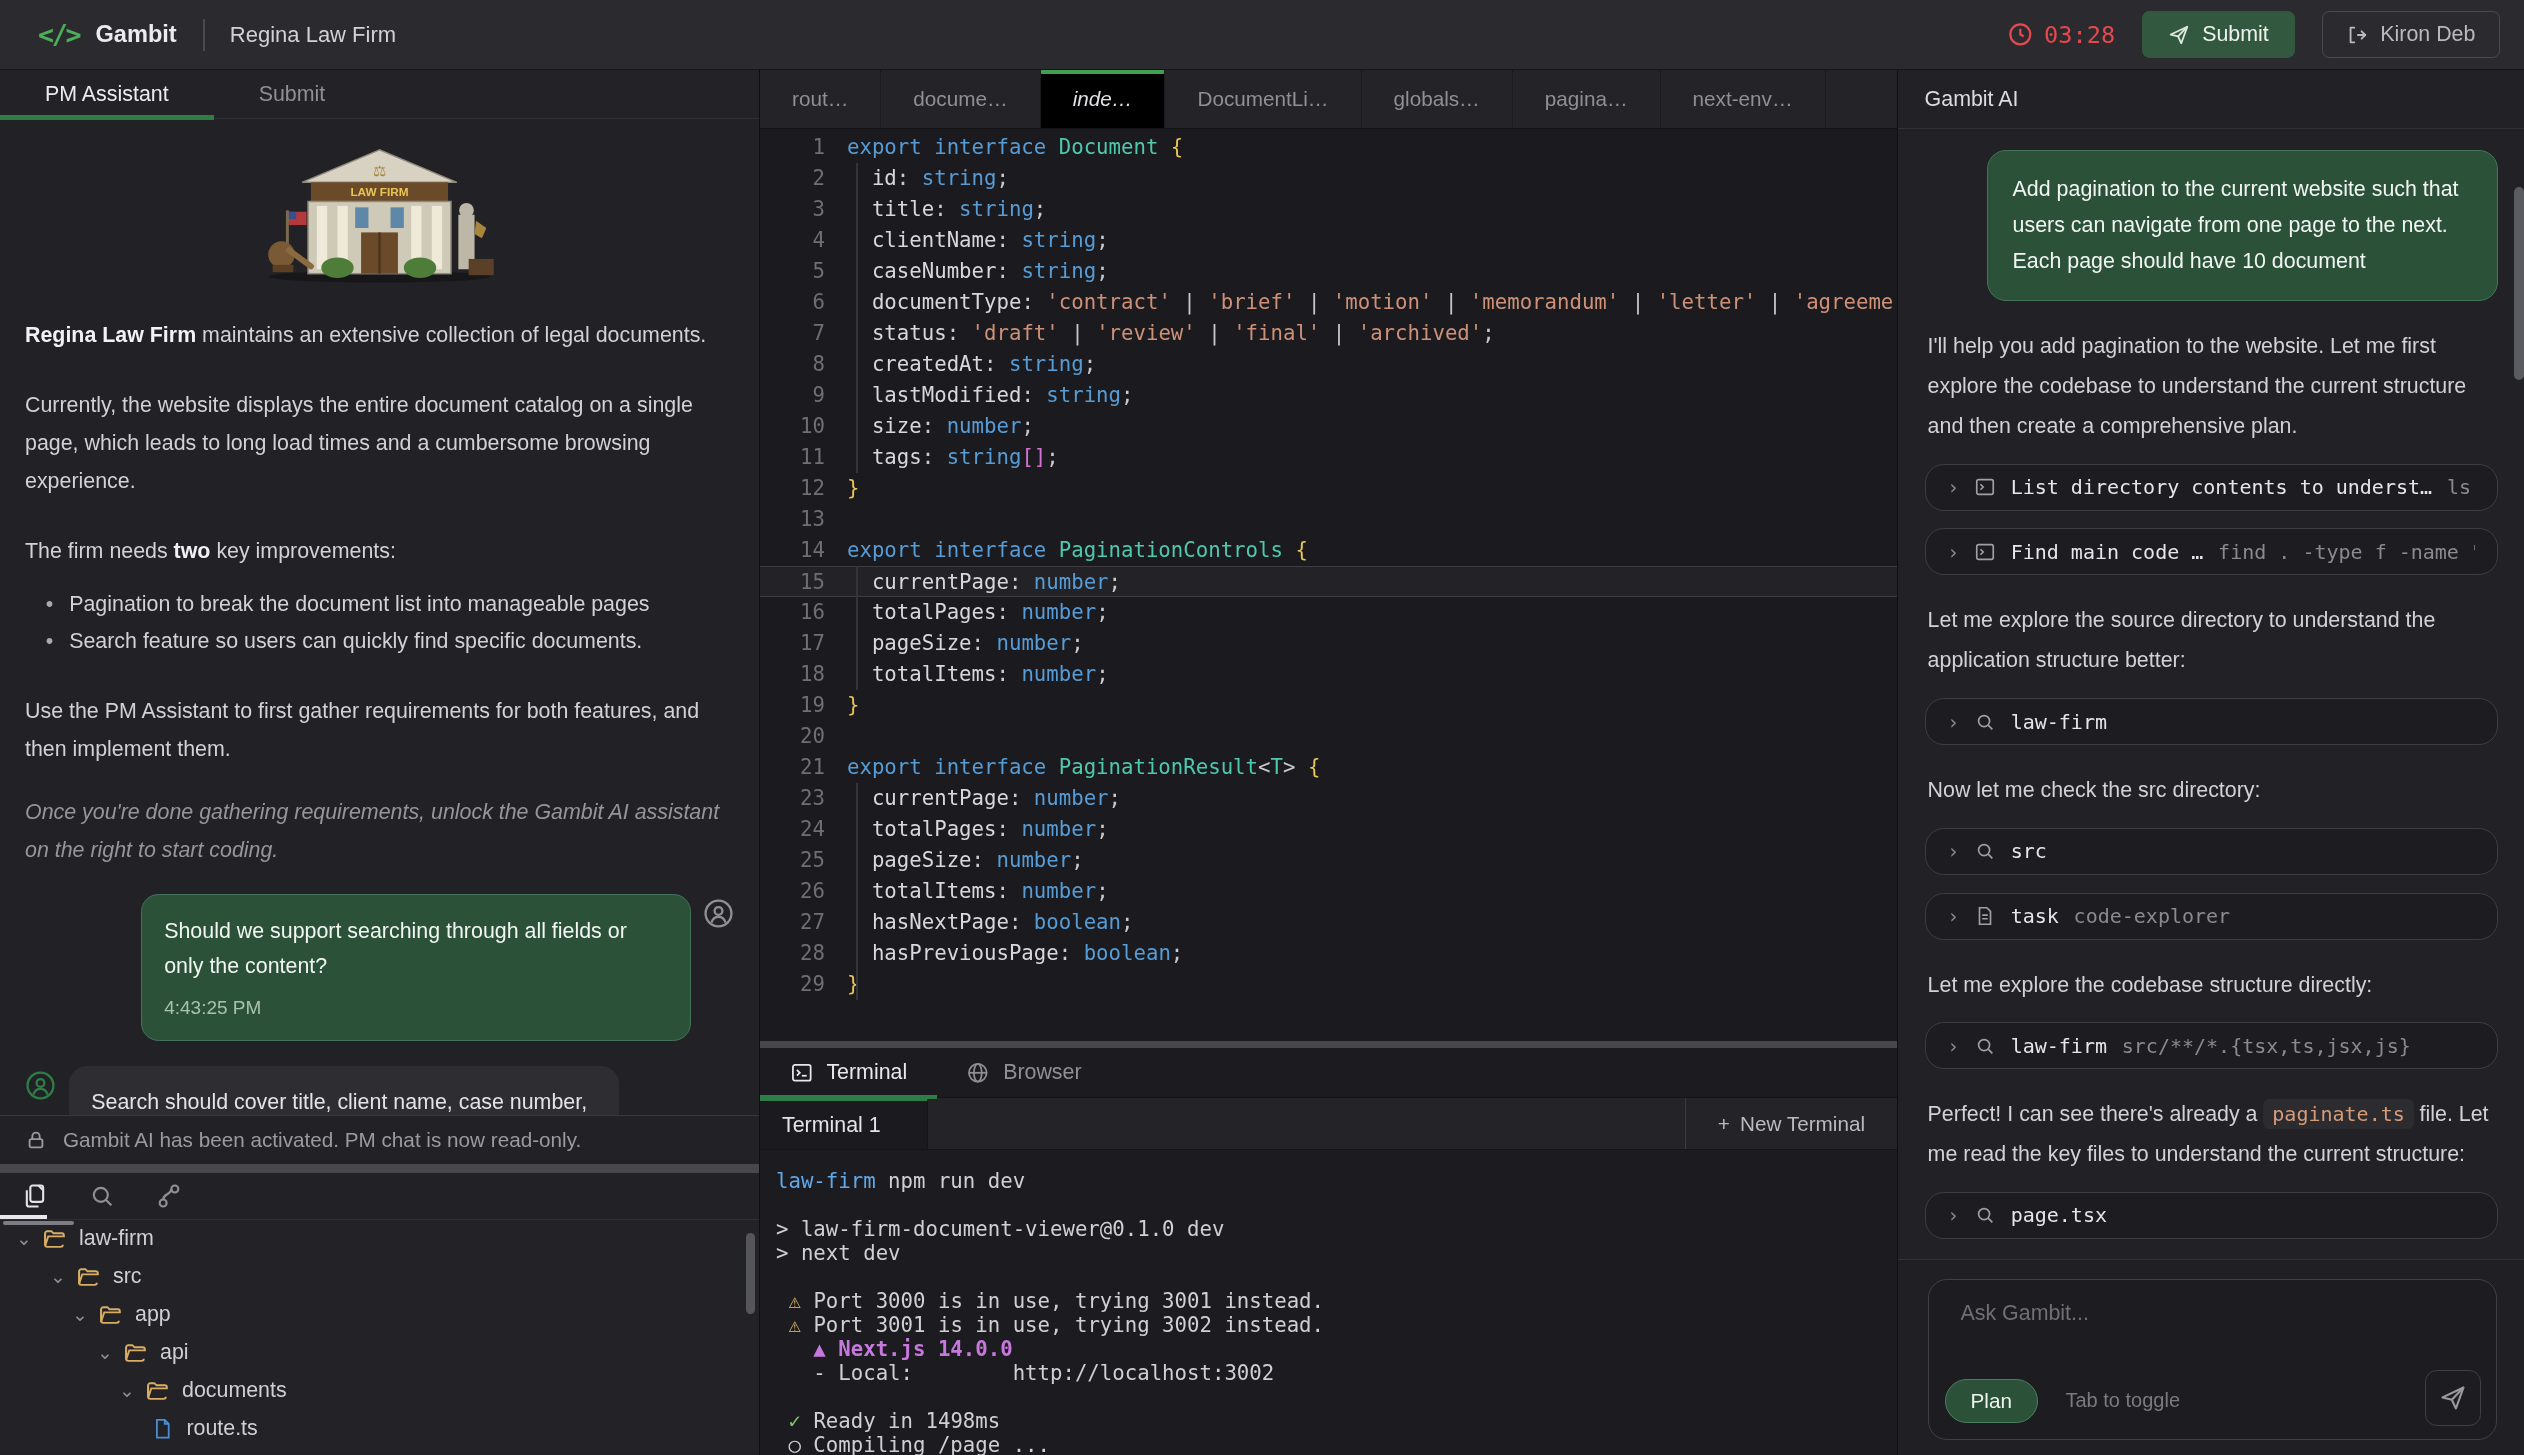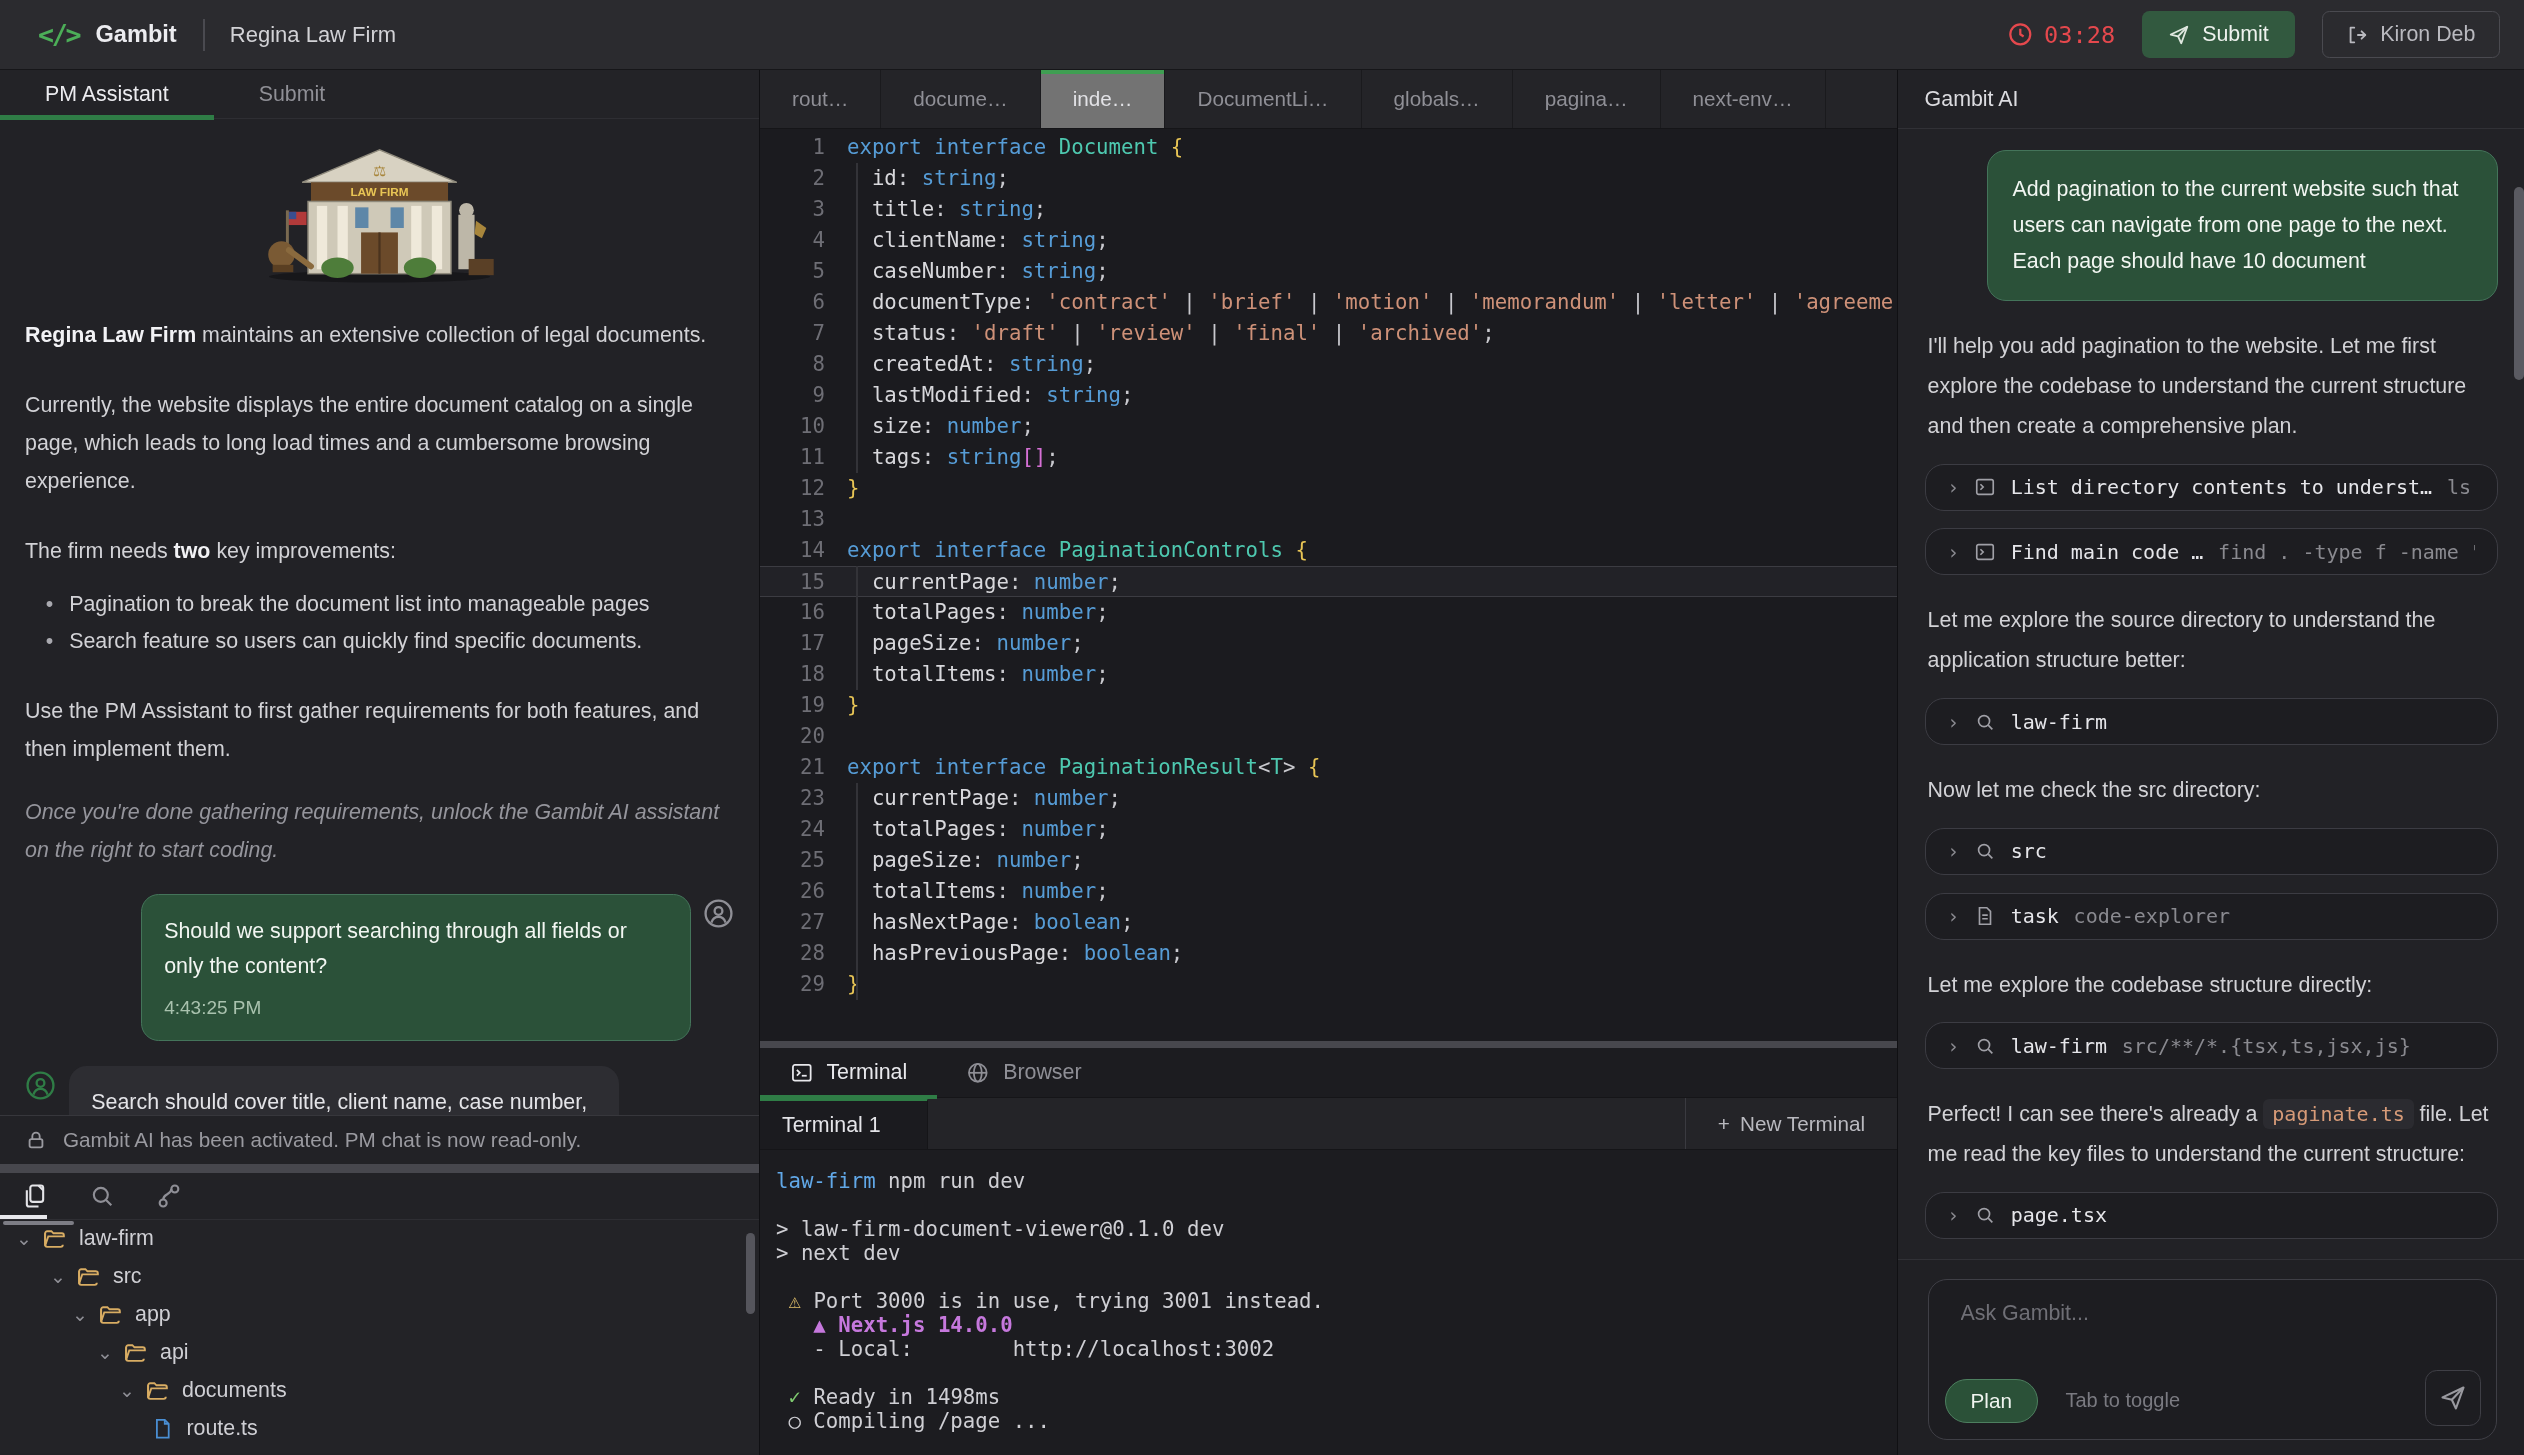--- a/index.html
+++ b/index.html
@@ -62,21 +62,21 @@
   #file-tree { position:relative; height:234px; background:#232327; border-top:1.5px solid #2e2e33; overflow:hidden; }
   .tree-row { display:flex; align-items:center; height:38px; font-size:21.4px; color:#cfcfd4; cursor:pointer; white-space:nowrap; }
   .tree-caret { color:#8f8f96; font-size:19px; margin-right:10.3px; }
   .tree-ico { margin-right:11.8px; display:flex; }
   #tree-vscroll { position:absolute; right:4.4px; top:13.3px; width:8.9px; height:81px; background:#55555c; border-radius:4.4px; }
   #tree-hscroll { position:absolute; left:3px; top:1.5px; width:71px; height:3.7px; background:#7d7d85; border-radius:2.2px; }
 
   
   #editor-tabs { height:59px; background:#242428; display:flex; border-bottom:1.5px solid #151518; }
   .ed-tab { position:relative; display:flex; align-items:center; justify-content:center; padding:0 32px; font-size:20.7px; color:#8f8f96; border-right:1.5px solid #1a1a1d; cursor:pointer; white-space:nowrap; }
-  .ed-tab.active { background:#737373; color:#e2e2e6; }
+  .ed-tab.active { background:#000000; color:#e2e2e6;font-style:italic; }
   .ed-tab.active::before { content:""; position:absolute; top:0; left:0; right:0; height:3.7px; background:#3f9e52; }
 
   #code-area { position:relative; height:908px; overflow:hidden; font-family:"DejaVu Sans Mono", monospace; font-size:20.7px; padding-top:3px; }
   .code-line { position:relative; display:flex; height:31px; line-height:31px; white-space:pre; }
   .code-line .gut { flex:0 0 65px; text-align:right; color:#6e6e75; padding-right:0; }
   .code-line .src { padding-left:22px; overflow:hidden; white-space:pre; }
   .code-line.active { background:#222227; border-top:0.7px solid #3c3c42; border-bottom:0.7px solid #3c3c42; }
   .tok-kw{color:#569cd6} .tok-type{color:#4ec9b0} .tok-brace{color:#e8c555}
   .tok-str{color:#ce9178} .tok-punc{color:#c9c9ce} .tok-mag{color:#d670d6} .tok-plain{color:#d8d8dc}
   #indent-guide-1, #indent-guide-2, #indent-guide-3 { position:absolute; left:96px; width:1.5px; background:#333338; }
@@ -412,20 +412,21 @@
           <span>New Terminal</span>
         </div>
       </div>
       <div id="term-body">
           <div class="tline"><span class="tt-cyan">law-firm</span><span class="tt-t"> npm run dev</span></div>
           <div class="tline">&nbsp;</div>
           <div class="tline"><span class="tt-t">&gt; law-firm-document-viewer@0.1.0 dev</span></div>
           <div class="tline"><span class="tt-t">&gt; next dev</span></div>
           <div class="tline">&nbsp;</div>
           <div class="tline"><span class="tt-warn"> ⚠</span><span class="tt-t"> Port 3000 is in use, trying 3001 instead.</span></div>
+          <div class="tline"><span class="tt-warn"> ⚠</span><span class="tt-t"> Port 3001 is in use, trying 3002 instead.</span></div>
           <div class="tline"><span class="tt-next">   ▲ Next.js 14.0.0</span></div>
           <div class="tline"><span class="tt-t">   - Local:        http://localhost:3002</span></div>
           <div class="tline">&nbsp;</div>
           <div class="tline"><span class="tt-ok"> ✓</span><span class="tt-t"> Ready in 1498ms</span></div>
           <div class="tline"><span class="tt-t"> ○ Compiling /page ...</span></div>
         </div>
     </div>
   </div>
 
   <div id="right-panel">

